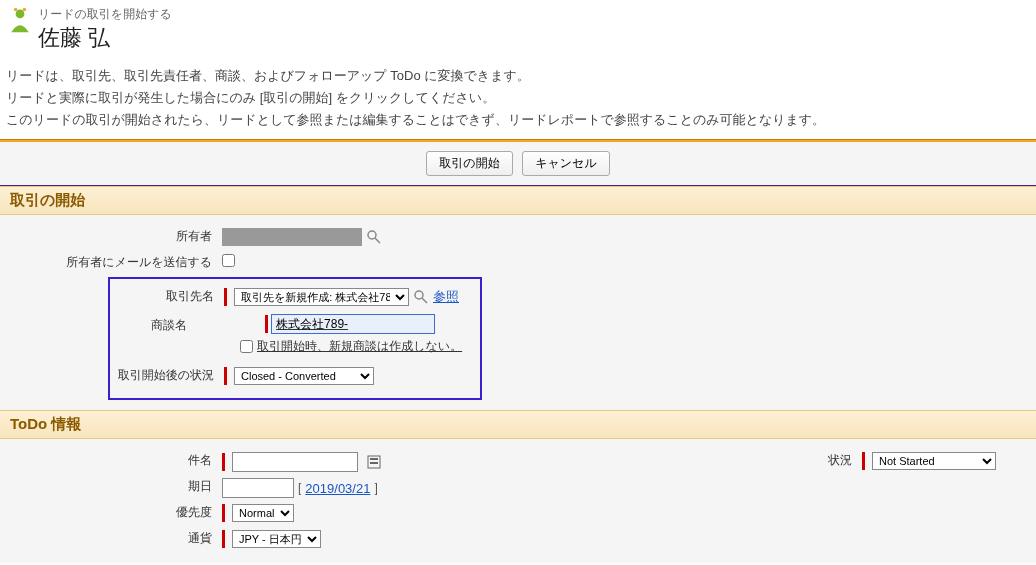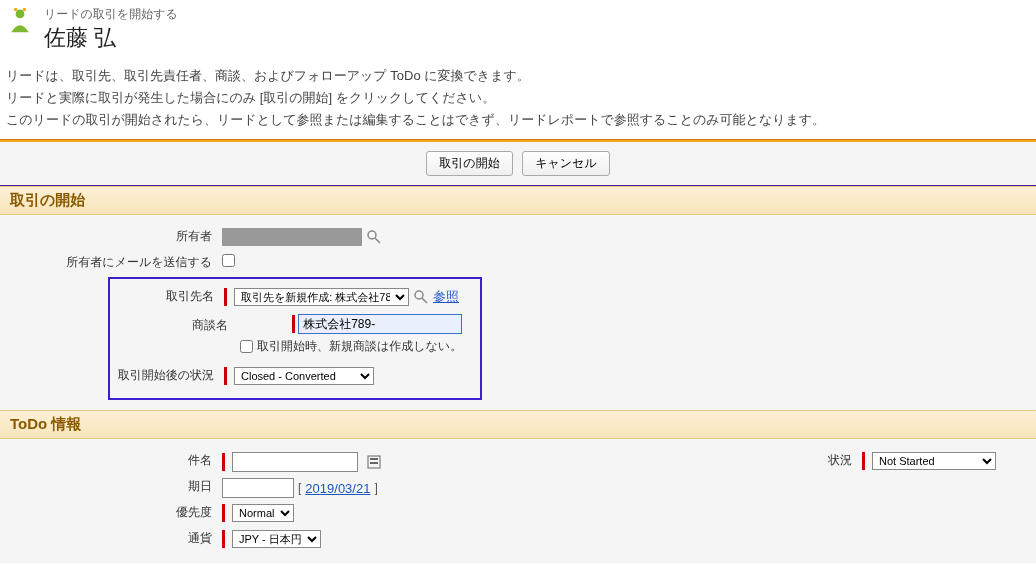--- a/index.html
+++ b/index.html
@@ -3,21 +3,21 @@
 <meta charset="utf-8">
 <style>
 * { box-sizing: border-box; margin: 0; padding: 0; }
 body {
   font-family: "Hiragino Kaku Gothic Pro", Meiryo, sans-serif;
   font-size: 13px;
   color: #333;
   background: #fff;
   width: 1036px;
 }
-.header-area { padding: 6px 6px 4px 6px; display: flex; align-items: flex-start; gap: 10px; }
+.header-area { padding: 6px 6px 4px 6px; display: flex; align-items: flex-start; gap: 4px; }
 .lead-icon { width: 28px; height: 28px; flex-shrink: 0; }
 .header-text { display: flex; flex-direction: column; }
 .subtitle { font-size: 12px; color: #666; }
 .page-title { font-size: 22px; font-weight: normal; color: #222; }
 .intro { padding: 8px 6px 8px 6px; color: #444; line-height: 1.7; }
 .orange-line { height: 3px; background: #f5a623; border-top: 1px solid #cc7a00; }
 .button-row { text-align: center; padding: 9px 0; background: #f5f5f5; border-bottom: 1px solid #4c1d95; }
 .btn {
   display: inline-block;
   padding: 3px 12px;
@@ -131,22 +131,22 @@
          <svg width="16" height="16" viewBox="0 0 16 16">
               <circle cx="6" cy="6" r="4" stroke="#888" stroke-width="1.5" fill="none"></circle>
               <line x1="9" y1="9" x2="14" y2="14" stroke="#888" stroke-width="1.5"></line>
             </svg>
         </span>
         <span class="link-blue">参照</span>
       </div>
     </div>
 
     <div class="form-row" style="align-items:flex-start;">
-      <div class="label-col" style="width:128px; padding-top:3px;">商談名</div>
-      <div class="field-col" style="flex-direction:column; align-items:flex-end; gap:4px;">
+      <div class="label-col" style="width:128px; padding-top:3px;text-align:center;">商談名</div>
+      <div class="field-col" style="flex-direction:column; align-items:center; gap:4px;text-decoration:underline;">
         <div style="display:flex; align-items:center;">
           <span class="req-bar"></span>
           <input class="text-input" style="width: 164px; border: 1px solid rgb(59, 111, 207); background: rgb(234, 240, 251);" value="株式会社789-">
         </div>
         <div class="checkbox-row">
           <input type="checkbox" style="">
           <span style="font-size:12px;">取引開始時、新規商談は作成しない。</span>
         </div>
       </div>
     </div>

